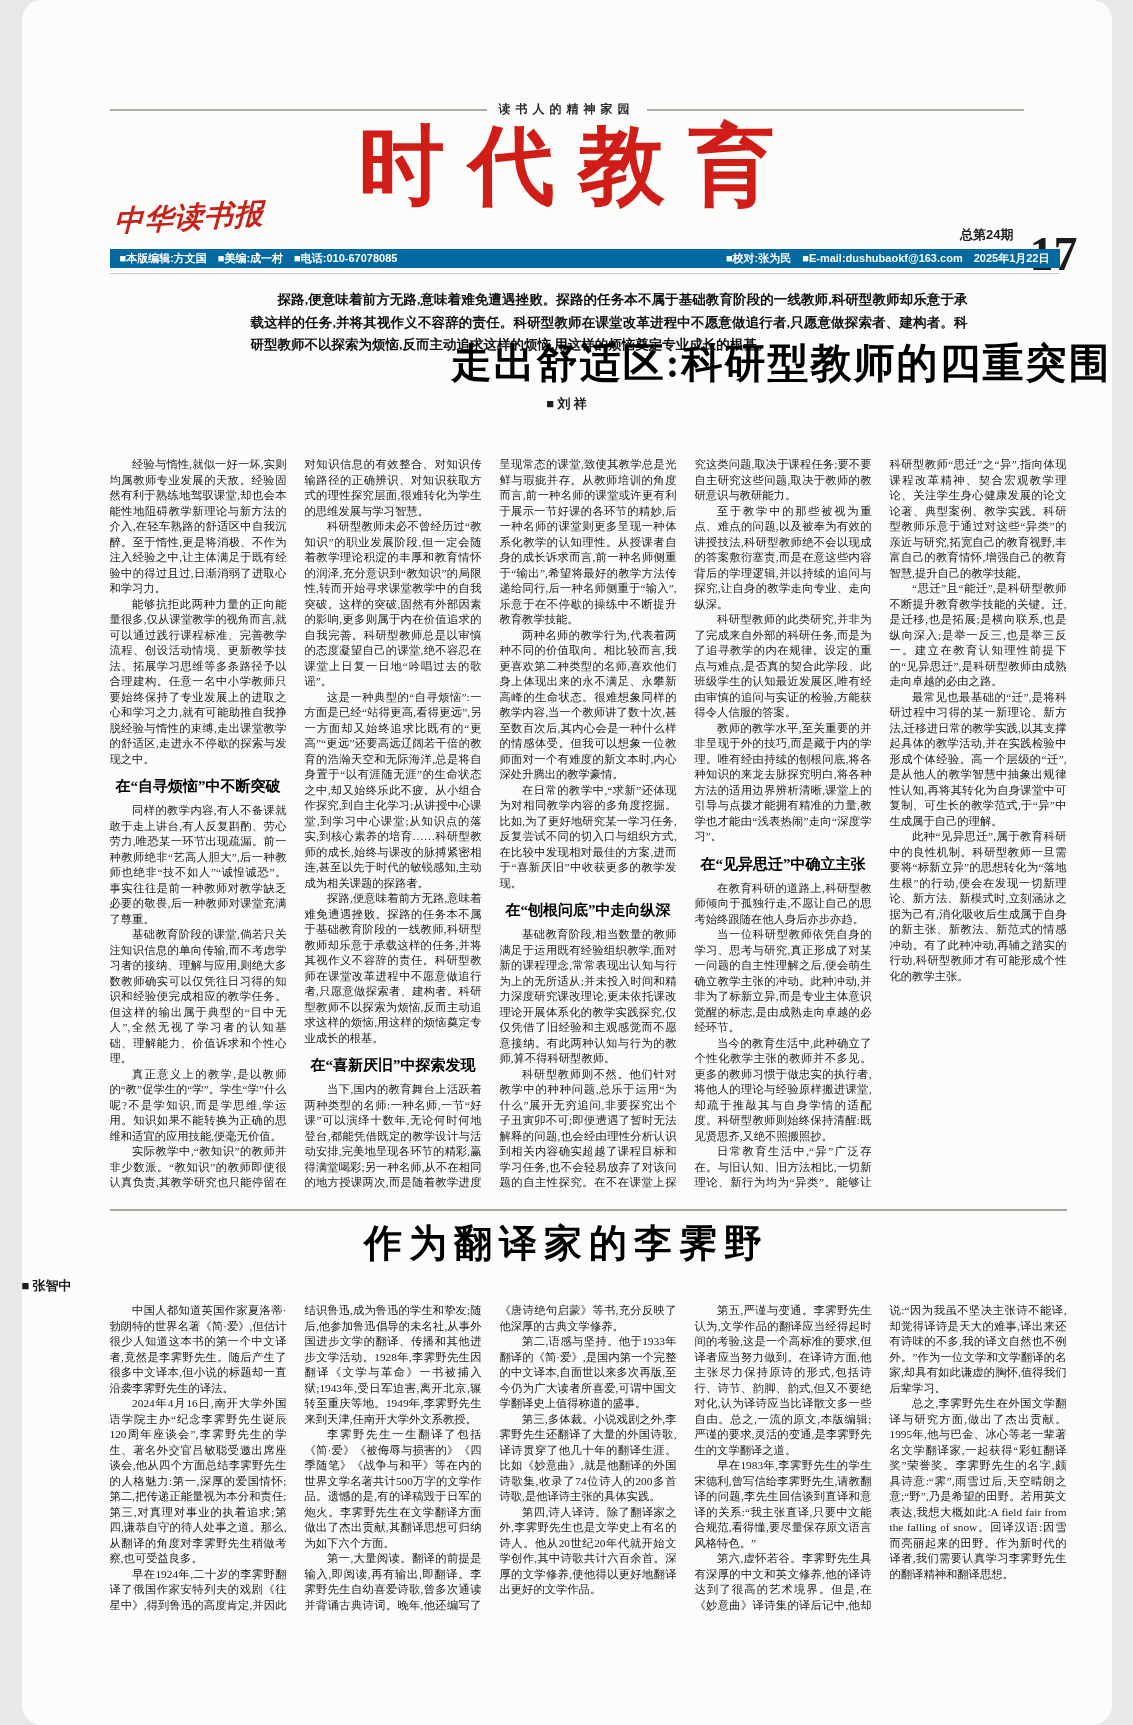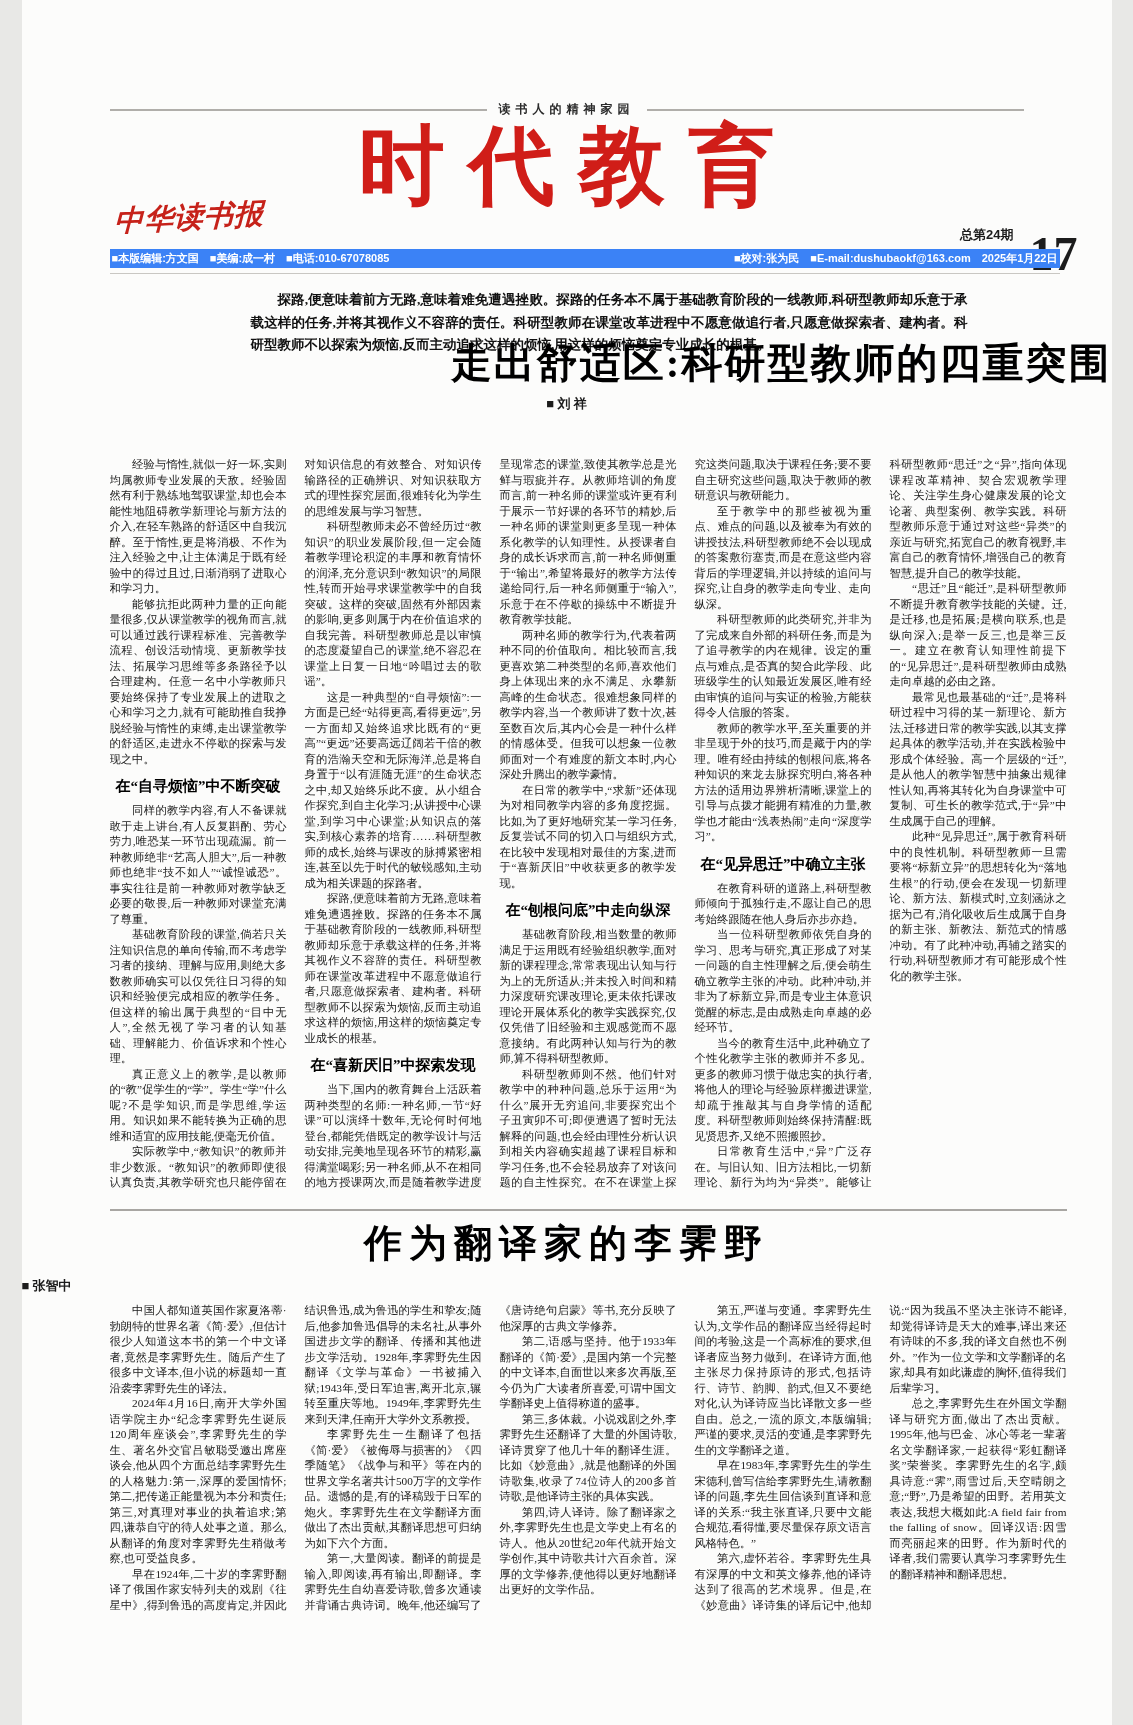--- a/index.html
+++ b/index.html
@@ -1,34 +1,34 @@
 <!DOCTYPE html>
 <html><head>
 <meta charset="utf-8">
 <style>
   html,body{margin:0;padding:0;background:#e8e8e6;}
   .page{position:relative;width:1090px;height:1725px;margin:0 auto;background:#fcfcfb;
-        overflow:hidden;font-family:"Liberation Serif","DejaVu Serif",serif;color:#1c1c1c;}
+        overflow:hidden;font-family:"Liberation Serif","DejaVu Serif",serif;color:#1c1c1c;border-radius:20px;}
   
   .top-rule{position:absolute;top:101px;left:88px;right:88px;display:flex;align-items:center;gap:12px;}
   .rule-line{flex:1;height:2px;background:#b0aeaa;}
   .slogan{font-family:"Liberation Sans","DejaVu Sans",sans-serif;font-size:12px;font-weight:bold;
           letter-spacing:5px;color:#2a2a2a;white-space:nowrap;}
   
   .banner{position:absolute;top:116px;left:0;width:100%;text-align:center;
           font-family:"Liberation Sans","DejaVu Sans",sans-serif;font-weight:900;
           font-size:86px;line-height:98px;color:#d01d18;letter-spacing:24px;text-indent:24px;}
   .paper-logo{position:absolute;top:198px;left:92px;font-size:29px;font-weight:bold;font-style:italic;
           color:#c6221a;transform:rotate(-3deg) skewX(-4deg);letter-spacing:1px;}
   .issue{position:absolute;top:226px;right:98px;font-family:"Liberation Sans","DejaVu Sans",sans-serif;
           font-size:13px;font-weight:bold;}
   .page-num{position:absolute;top:230px;right:34px;font-size:48px;line-height:48px;font-weight:bold;}
-  .infobar{position:absolute;top:249px;left:88px;width:950px;height:19px;background:#3b82f6;color:#ffffff;
+  .infobar{position:absolute;top:249px;left:88px;width:950px;height:19px;background:#0369a1;color:#ffffff;
           font-family:"Liberation Sans","DejaVu Sans",sans-serif;font-size:11px;font-weight:bold;
-          display:flex;justify-content:space-between;align-items:center;padding:0 2px;box-sizing:border-box;
+          display:flex;justify-content:space-between;align-items:center;padding:0 10px;box-sizing:border-box;
           white-space:nowrap;}
   .infobar-underline{position:absolute;top:273px;left:88px;width:950px;height:1px;background:#c9c7c3;}
   
   .intro{position:absolute;top:289px;left:229px;width:717px;font-weight:bold;font-size:13.5px;
          line-height:22.5px;text-align:justify;text-indent:2em;color:#111;}
   
   .headline1{position:absolute;top:338px;left:0;width:100%;margin:0;text-align:right;
          font-size:41px;line-height:50px;font-weight:900;letter-spacing:2px;color:#000;}
   .byline1{position:absolute;top:395px;left:0;width:100%;text-align:center;font-size:13px;font-weight:bold;}
   .cols{column-gap:18px;column-fill:auto;overflow:hidden;text-align:just;

